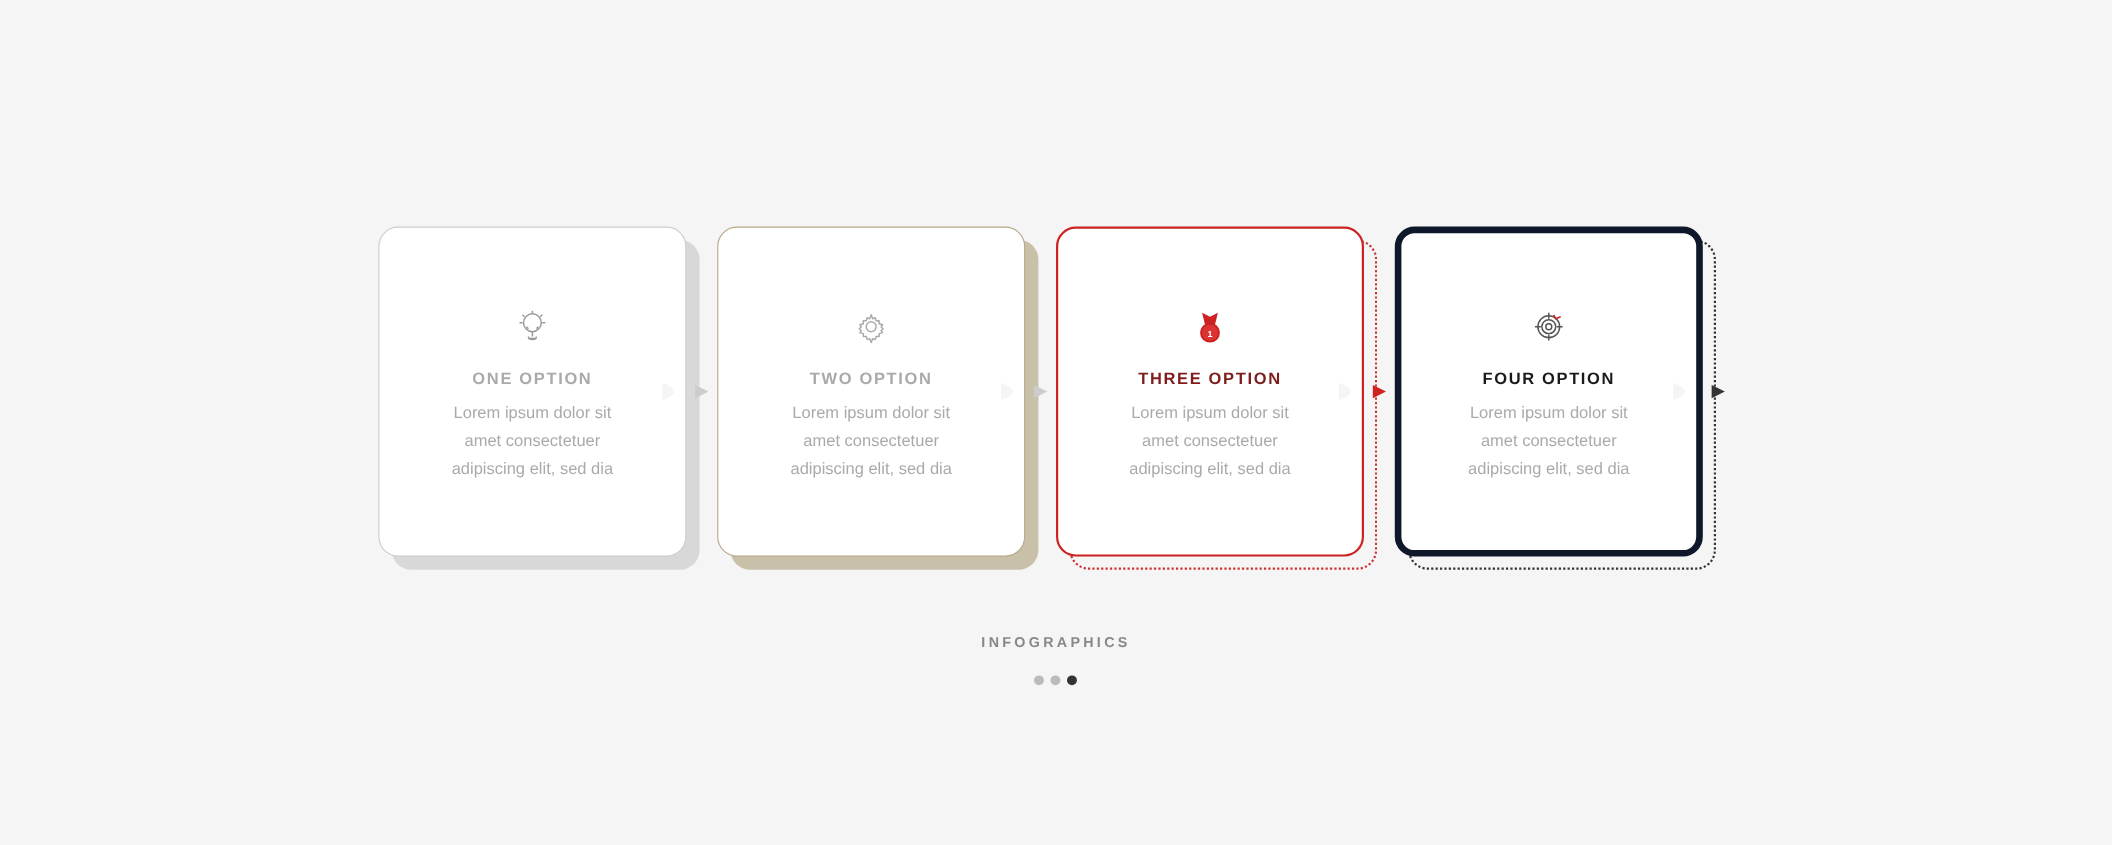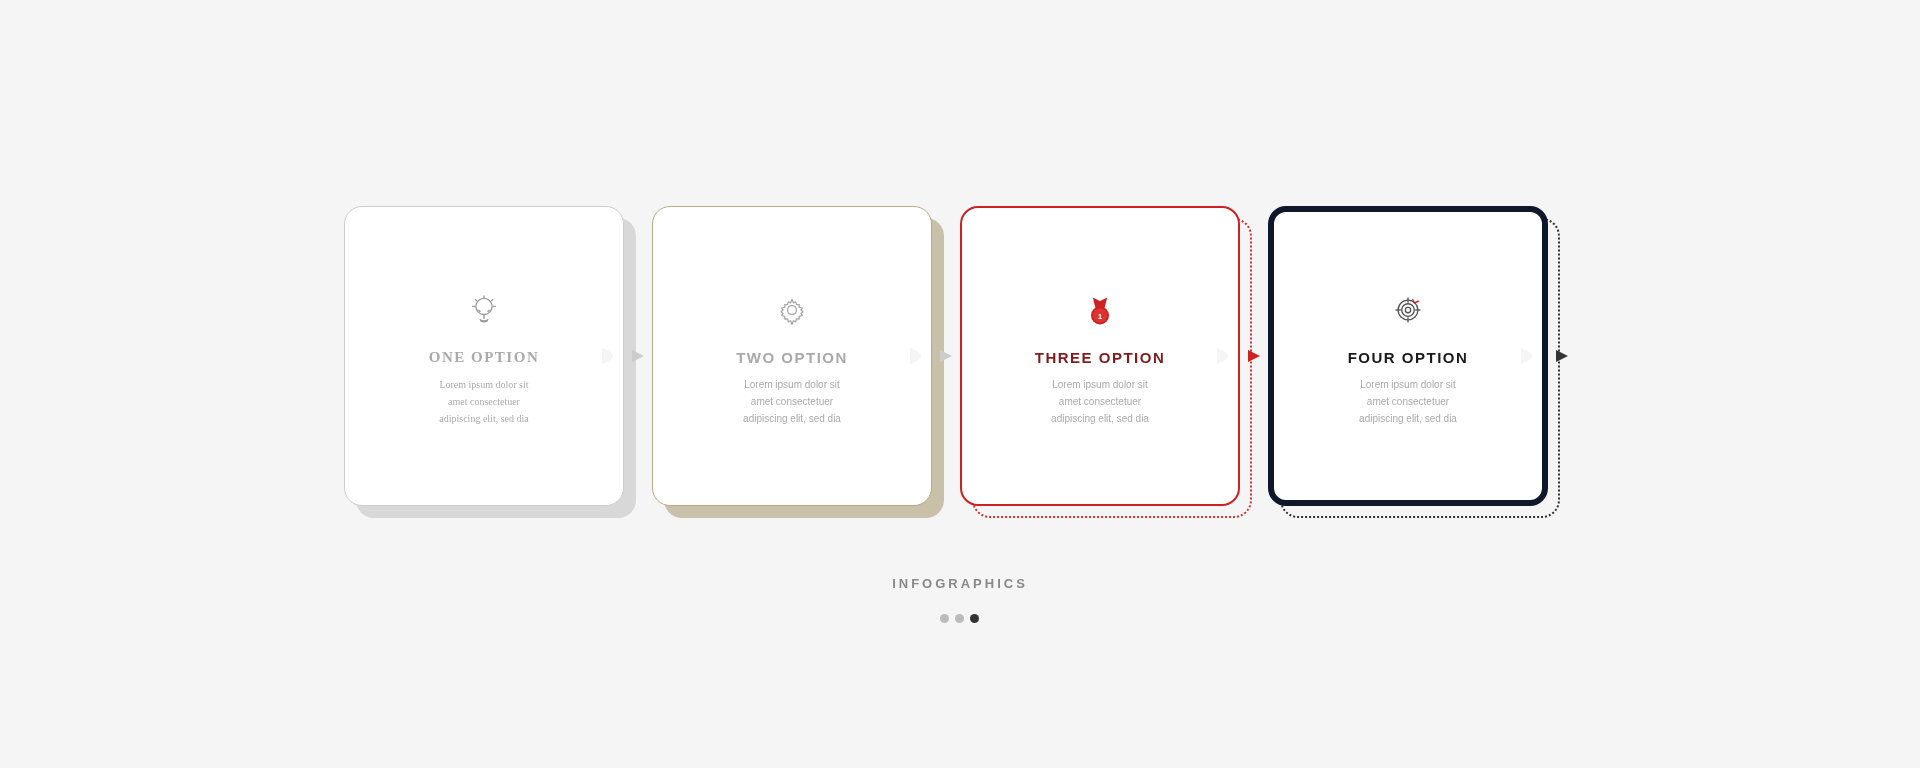--- a/index.html
+++ b/index.html
@@ -54,21 +54,20 @@
       justify-content: center;
       padding: 30px 28px;
     }
 
     
     .step-1 .step-shadow {
       background: #d8d8d8;
     }
     .step-1 .step-card {
       border: 1.5px solid #cccccc;
-      font-family: Liberation Serif, serif;
     }
 
     
     .step-2 .step-shadow {
       background: #c8c0a8;
     }
     .step-2 .step-card {
       border: 1.5px solid #b8a888;
     }
 
@@ -117,21 +116,21 @@
       color: #aaaaaa;
     }
     .step-3 .step-title {
       color: #7f1d1d;
     }
     .step-4 .step-title {
       color: #1a1a1a;
     }
 
     .step-body {
-      font-size: 10px;
+      font-size: 15px;
       color: #aaaaaa;
       text-align: center;
       line-height: 1.7;
     }
 
     .arrow-connector {
       display: flex;
       align-items: center;
       justify-content: center;
       width: 36px;

